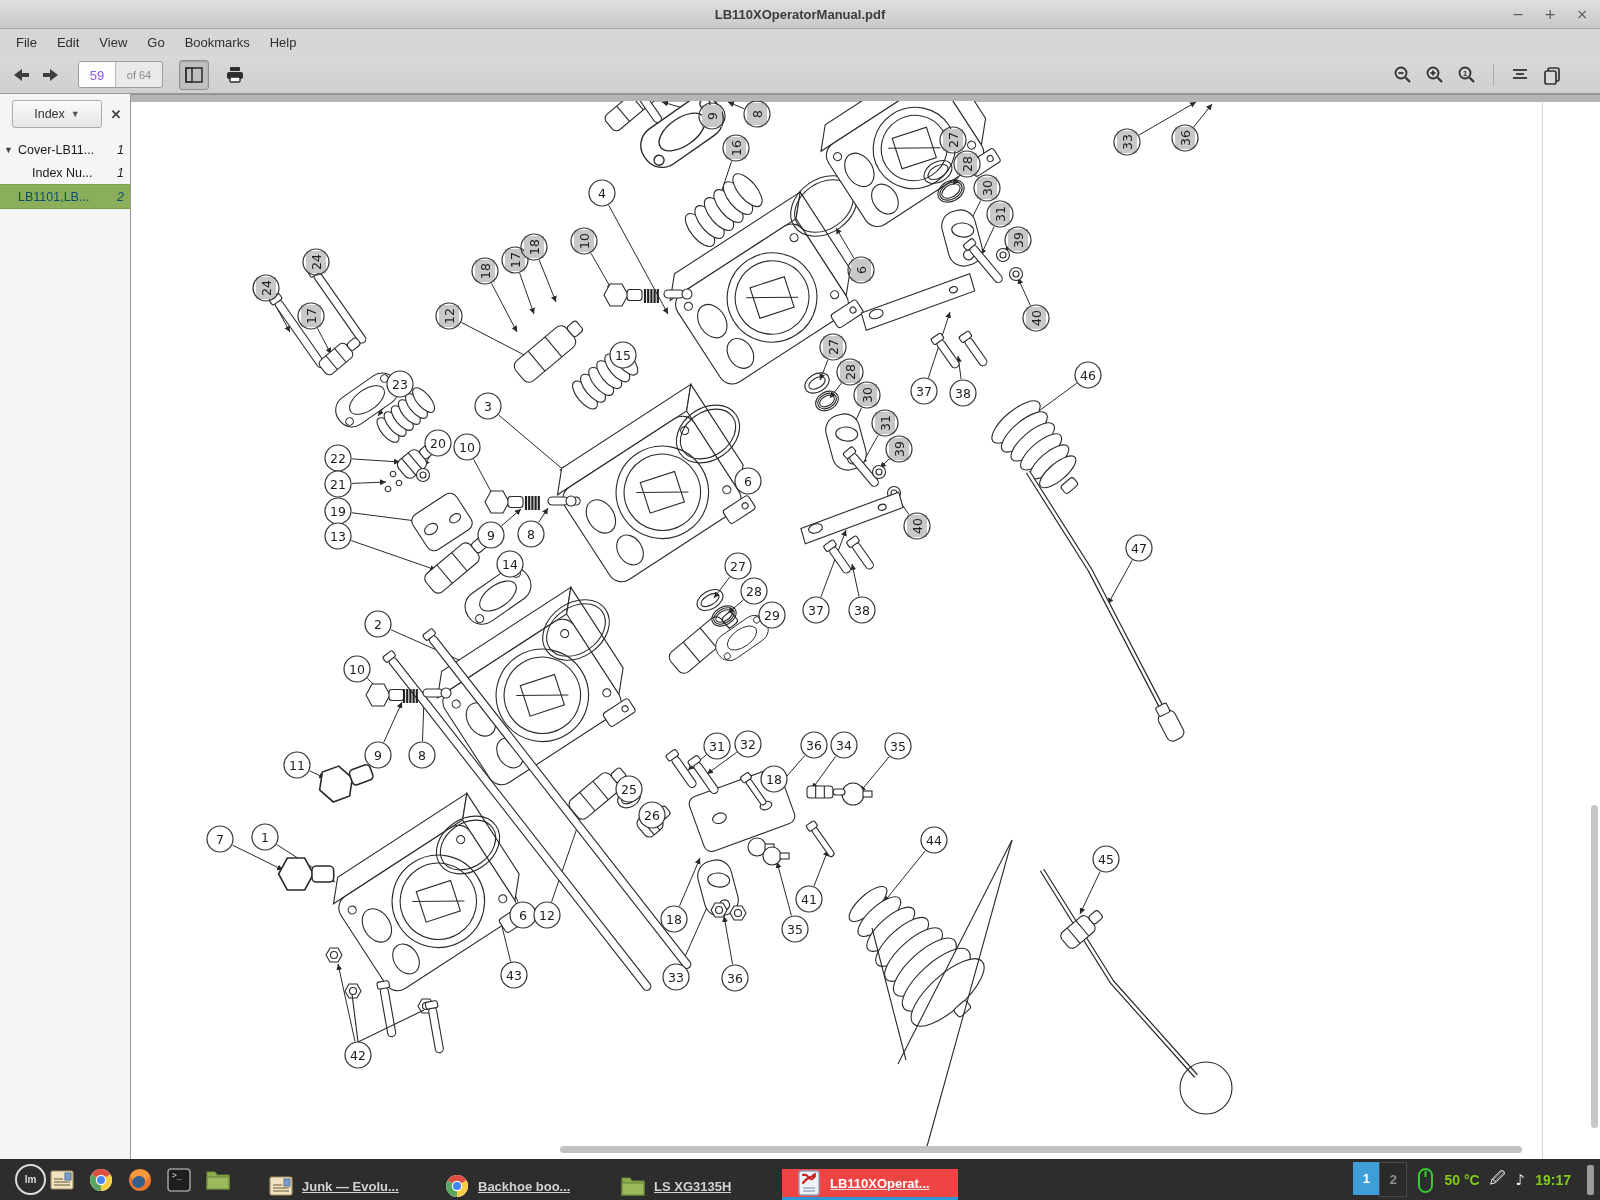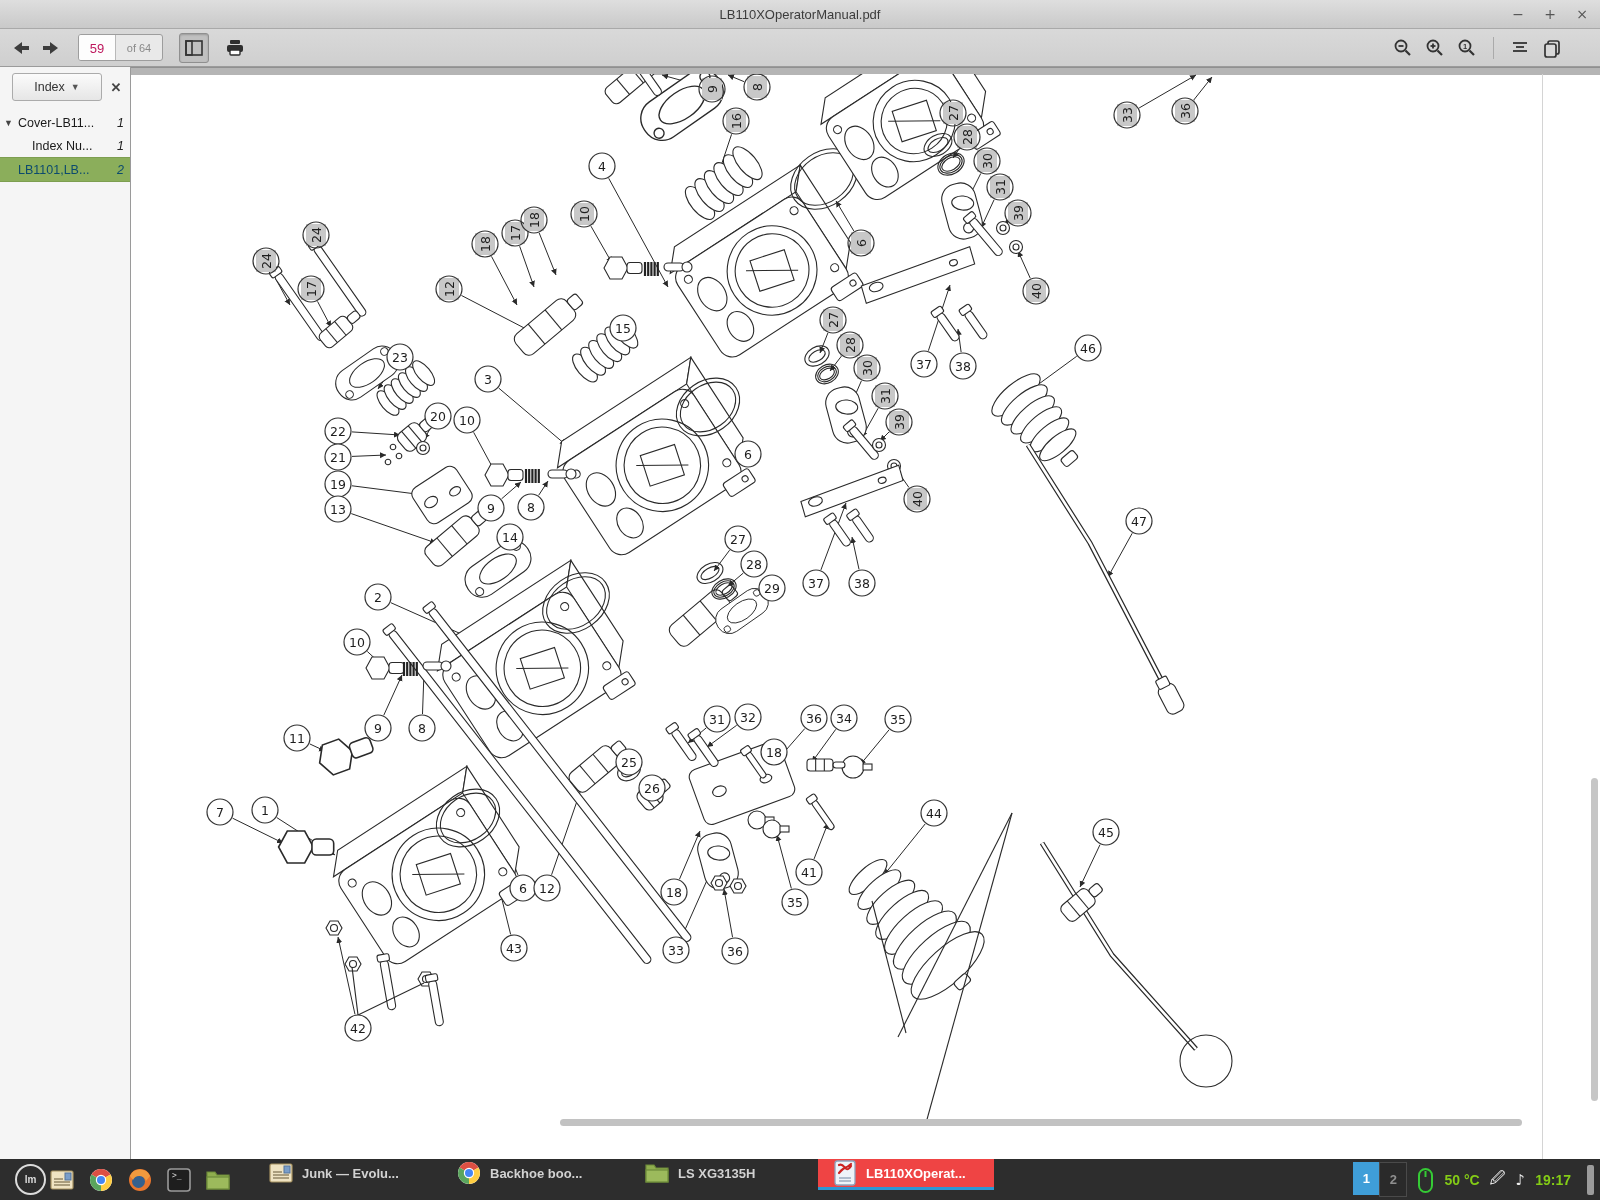--- a/index.html
+++ b/index.html
@@ -2,36 +2,36 @@
 <html><head>
 <meta charset="utf-8">
 <style>
   html,body{margin:0;padding:0;width:1600px;height:1200px;overflow:hidden;
     font-family:"Liberation Sans",sans-serif;background:#000;}
   .app{width:1600px;height:1200px;display:flex;flex-direction:column;}
   
   .titlebar{height:28px;background:linear-gradient(#dedede,#c9c9c9);
     border-bottom:1px solid #a9a9a9;position:relative;display:flex;
     align-items:center;justify-content:center;flex:0 0 auto;}
-  .titlebar .title{font-size:13px;font-weight:normal;color:#3c3c3c;}
+  .titlebar .title{font-size:13px;font-weight:bold;color:#3c3c3c;}
   .win-controls{position:absolute;right:10px;top:0;height:28px;display:flex;align-items:center;gap:16px;}
   .win-btn{width:16px;height:16px;display:flex;align-items:center;justify-content:center;
     color:#555;font-size:14px;font-family:"DejaVu Sans",sans-serif;cursor:default;}
   
   .menubar{height:27px;background:#d6d6d6;display:flex;align-items:center;
     padding-left:6px;flex:0 0 auto;}
   .menu-item{font-size:13px;color:#2e2e2e;padding:4px 10px;border-radius:2px;}
   
   .toolbar{height:37px;background:linear-gradient(#d9d9d9,#cfcfcf);
     border-bottom:1px solid #9b9b9b;display:flex;align-items:center;flex:0 0 auto;}
   .tb-btn{width:28px;height:28px;display:flex;align-items:center;justify-content:center;border-radius:3px;}
   .tb-btn.pressed{background:#c0c0c0;border:1px solid #8f8f8f;box-shadow:inset 0 1px 2px rgba(0,0,0,.2);}
   .pagebox{display:flex;margin-left:14px;height:25px;border:1px solid #9d9d9d;border-radius:3px;overflow:hidden;background:#e9e9e9;}
   .pagebox input{width:32px;height:25px;border:0;outline:0;text-align:center;font-size:13px;
-    color:#be185d;background:#fdfdfd;font-family:"Liberation Sans",sans-serif;}
+    color:#8b5cf6;background:#fdfdfd;font-family:"Liberation Sans",sans-serif;}
   .pagebox .of{width:46px;display:flex;align-items:center;justify-content:center;
     font-size:11px;color:#8a8a8a;border-left:1px solid #b9b9b9;}
   .tb-sep{width:1px;height:22px;background:#aaa;margin:0 8px;}
   .tb-right{margin-left:auto;margin-right:34px;display:flex;align-items:center;gap:4px;}
   
   .content{flex:1 1 auto;display:flex;min-height:0;position:relative;}
   .sidebar{width:130px;background:#f5f5f5;border-right:1px solid #9a9a9a;flex:0 0 auto;
     display:flex;flex-direction:column;}
   .sb-head{display:flex;align-items:center;padding:6px 4px 6px 12px;gap:4px;}
   .index-btn{flex:1;height:26px;background:linear-gradient(#fbfbfb,#e6e6e6);
@@ -54,21 +54,21 @@
   .page-edge{position:absolute;top:7px;bottom:0;left:1411px;width:1px;background:#d4d4d4;}
   .vthumb{position:absolute;right:2px;top:711px;width:7px;height:323px;background:#c6c6c6;border-radius:4px;}
   .hthumb{position:absolute;left:429px;top:1052px;height:7px;width:962px;background:#c2c2c2;border-radius:4px;}
   
   .taskbar{height:41px;background:#2d2d2d;display:flex;align-items:stretch;flex:0 0 auto;color:#d6d6d6;}
   .mint-btn{width:46px;display:flex;align-items:center;justify-content:flex-end;}
   .mint-ring{width:27px;height:27px;border:2.5px solid #dcdcdc;border-radius:50%;
     display:flex;align-items:center;justify-content:center;font-size:10px;font-weight:bold;color:#dcdcdc;}
   .launchers{display:flex;align-items:center;gap:7px;margin-right:20px;}
   .launcher{width:32px;height:32px;display:flex;align-items:center;justify-content:center;}
-  .winbtns{display:flex;align-items:flex-start;gap:12px;}
+  .winbtns{display:flex;align-items:flex-end;gap:0;text-decoration:underline;}
   .winbtn{display:flex;align-items:center;gap:7px;padding:0 13px;max-width:170px;min-width:150px;}
   .winbtn .wlbl{font-size:13px;font-weight:600;color:#d2d2d2;white-space:nowrap;overflow:hidden;}
   .winbtn.active{background:#ef4444;border-bottom:3px solid #2e97d3;}
   .winbtn.active .wlbl{color:#fff;}
   .tray{margin-left:auto;display:flex;align-items:center;gap:10px;padding-right:6px;}
   .ws{width:26px;height:33px;display:flex;align-items:center;justify-content:center;
     font-size:13px;font-weight:bold;}
   .ws.active{background:#3f9ed8;color:#fff;}
   .ws.idle{background:#2a2a2a;border:1px solid #4a4a4a;color:#8f8f8f;}
   .ws-wrap{display:flex;}
@@ -83,20 +83,28 @@
 
   <div class="titlebar">
     <div class="title">LB110XOperatorManual.pdf</div>
     <div class="win-controls">
       <div class="win-btn">−</div>
       <div class="win-btn">+</div>
       <div class="win-btn">×</div>
     </div>
   </div>
 
+  <div class="menubar">
+      <div class="menu-item">File</div>
+      <div class="menu-item">Edit</div>
+      <div class="menu-item">View</div>
+      <div class="menu-item">Go</div>
+      <div class="menu-item">Bookmarks</div>
+      <div class="menu-item">Help</div>
+    </div>
 
   <div class="toolbar">
     <div class="tb-btn" style="margin-left:8px">
       <svg width="20" height="20" viewBox="0 0 20 20">
           <path d="M2,10 L10,4 v4 h7 v4 h-7 v4 z" fill="#3d3d3d"></path>
         </svg>
     </div>
     <div class="tb-btn">
       <svg width="20" height="20" viewBox="0 0 20 20">
           <path d="M18,10 L10,4 v4 h-7 v4 h7 v4 z" fill="#3d3d3d"></path>

